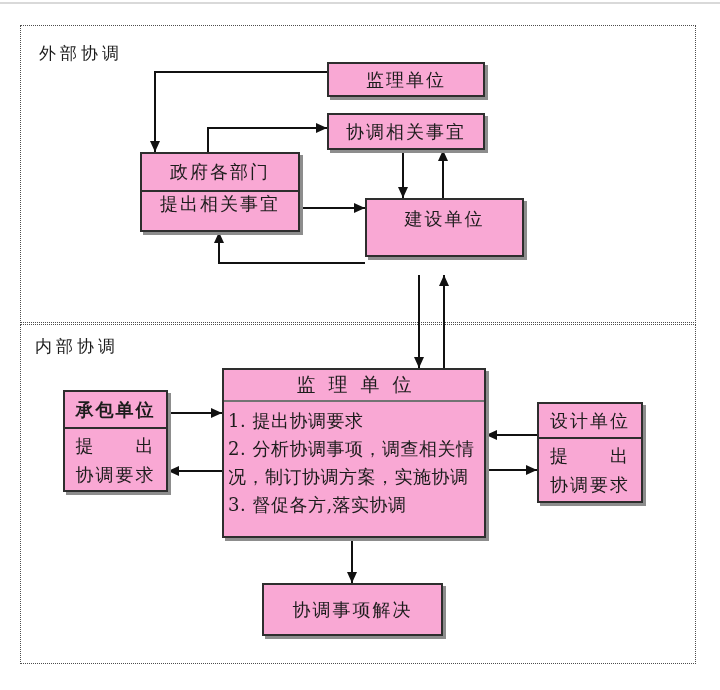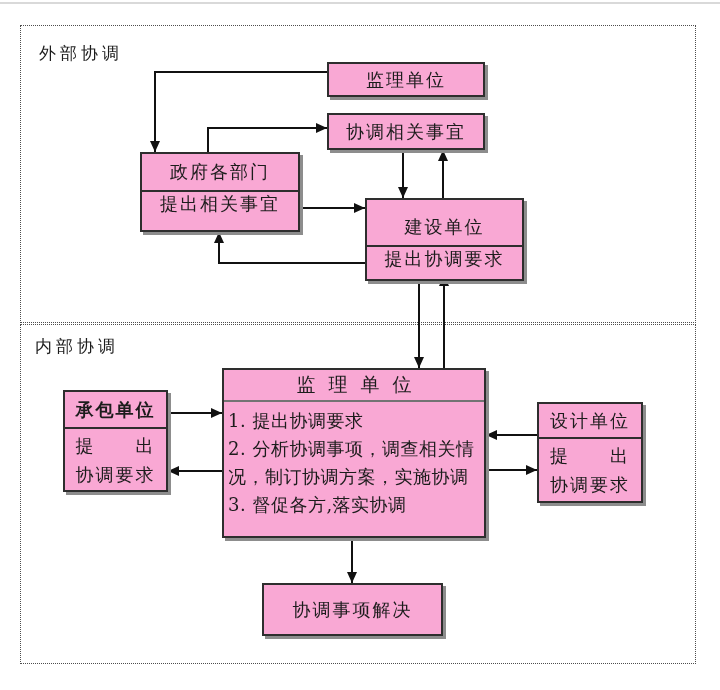--- a/index.html
+++ b/index.html
@@ -93,21 +93,21 @@
     line-height: 28px;
     white-space: nowrap;
     letter-spacing: 0.5px;
   }
 
   
   .b-supervision-ext   { left: 327px; top:  62px; width: 158px; height: 35px; }
   .b-coord-matters     { left: 327px; top: 113px; width: 158px; height: 37px; }
   .b-government        { left: 140px; top: 152px; width: 160px; height: 80px; }
   .b-government .cell.fixed { height: 36px; }
-  .b-construction      { left: 365px; top: 198px; width: 159px; height: 83px; justify-content: center; }
+  .b-construction      { left: 365px; top: 198px; width: 159px; height: 59px; }
   .b-construction .cell.fixed { height: 37px; }
   .b-contractor        { left:  63px; top: 390px; width: 105px; height: 102px; }
   .b-contractor .cell.fixed { height: 35px; font-weight: bold; }
   .b-supervision-int   { left: 222px; top: 368px; width: 264px; height: 170px; }
   .b-design            { left: 537px; top: 402px; width: 106px; height: 101px; }
   .b-design .cell.fixed { height: 33px; }
   .b-resolved          { left: 262px; top: 583px; width: 181px; height: 53px; }
 </style>
 </head>
 <body>
@@ -153,21 +153,20 @@
     <div class="cell">协调相关事宜</div>
   </div>
 
   <div class="box b-government">
     <div class="cell fixed">政府各部门</div>
     <div class="cell">提出相关事宜</div>
   </div>
 
   <div class="box b-construction">
     <div class="cell fixed">建设单位</div>
-    <div class="cell">提出协调要求</div>
   </div>
 
   <div class="box b-contractor">
     <div class="cell fixed">承包单位</div>
     <div class="cell two-line">
       <div>提　　出</div>
       <div>协调要求</div>
     </div>
   </div>
 

